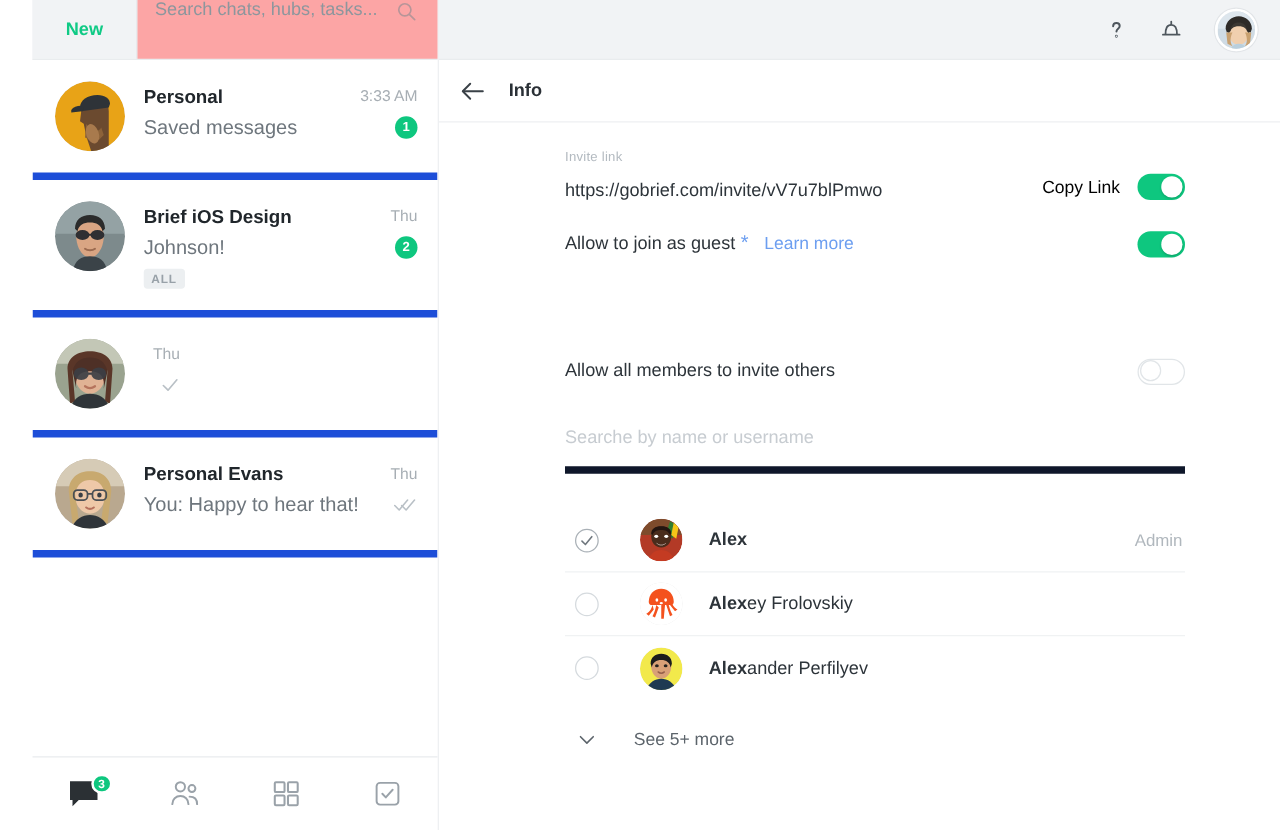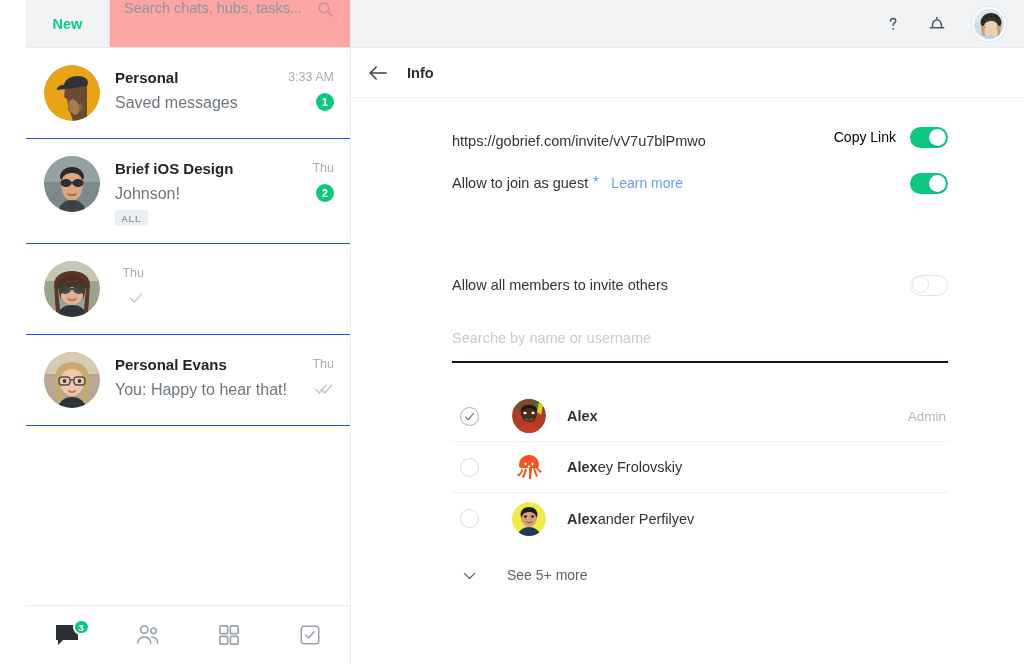--- a/index.html
+++ b/index.html
@@ -41,21 +41,21 @@
     font-family: "Liberation Sans", sans-serif;
     font-size: 14.5px; color: #4a5157;
   }
   .search-wrap input::placeholder { color: #8d969d; }
   .search-icon { width: 18px; height: 18px; flex: 0 0 18px; opacity: .55; }
 
   .chat-list { flex: 1; overflow: hidden; background: #fff; }
   .chat-item {
     display: flex; align-items: flex-start;
     padding: 17px 16px 17px 18px;
-    border-bottom: 1px solid #1d4ed8;
+    border-bottom: 6px solid #1d4ed8;
     cursor: pointer; position: relative; min-height: 84px;
   }
   .avatar {
     width: 56px; height: 56px; border-radius: 50%;
     flex: 0 0 56px; overflow: hidden; position: relative;
     background: #ddd;
   }
   .chat-body { flex: 1; padding-left: 15px; padding-top: 4px; min-width: 0; }
   .chat-title {
     font-size: 15px; font-weight: bold; color: #20262b;
@@ -148,21 +148,21 @@
     background: #fff; top: 2px; box-shadow: 0 1px 2px rgba(0,0,0,.18);
   }
   .toggle.on .knob { right: 2px; }
   .toggle.off .knob { left: 1px; top: 0.5px; background: #fff; border: 1.5px solid #e1e5e8; box-shadow: none; }
 
   .row-members { margin-top: 68px; }
   .members-text { font-size: 14.5px; color: #2d343a; }
 
   .search-members {
     margin-top: 27px; padding-bottom: 14px;
-    border-bottom: 2px solid #0f172a;
+    border-bottom: 6px solid #0f172a;
   }
   .search-members input {
     width: 100%; border: none; outline: none; background: transparent;
     font-family: "Liberation Sans", sans-serif; font-size: 14.5px; color: #3a4047;
   }
   .search-members input::placeholder { color: #c7ccd1; }
 
   .member-list { margin-top: 28px; }
   .member-row {
     display: flex; align-items: center; height: 51px;
@@ -385,20 +385,21 @@
           <line x1="21" y1="12" x2="4" y2="12"></line>
           <polyline points="10,5.5 3.5,12 10,18.5"></polyline>
         </svg>
       </div>
       <div class="info-title">Info</div>
     </div>
 
     <div class="info-body">
       <div class="content">
 
+        <div class="label-small">Invite link</div>
 
         <div class="row">
           <div class="invite-url">https://gobrief.com/invite/vV7u7blPmwo</div>
           <div style="display:flex;align-items:center;">
             <span class="copy-link">Copy Link</span>
             <span class="toggle on">
                 <span class="knob"></span>
               </span>
           </div>
         </div>

